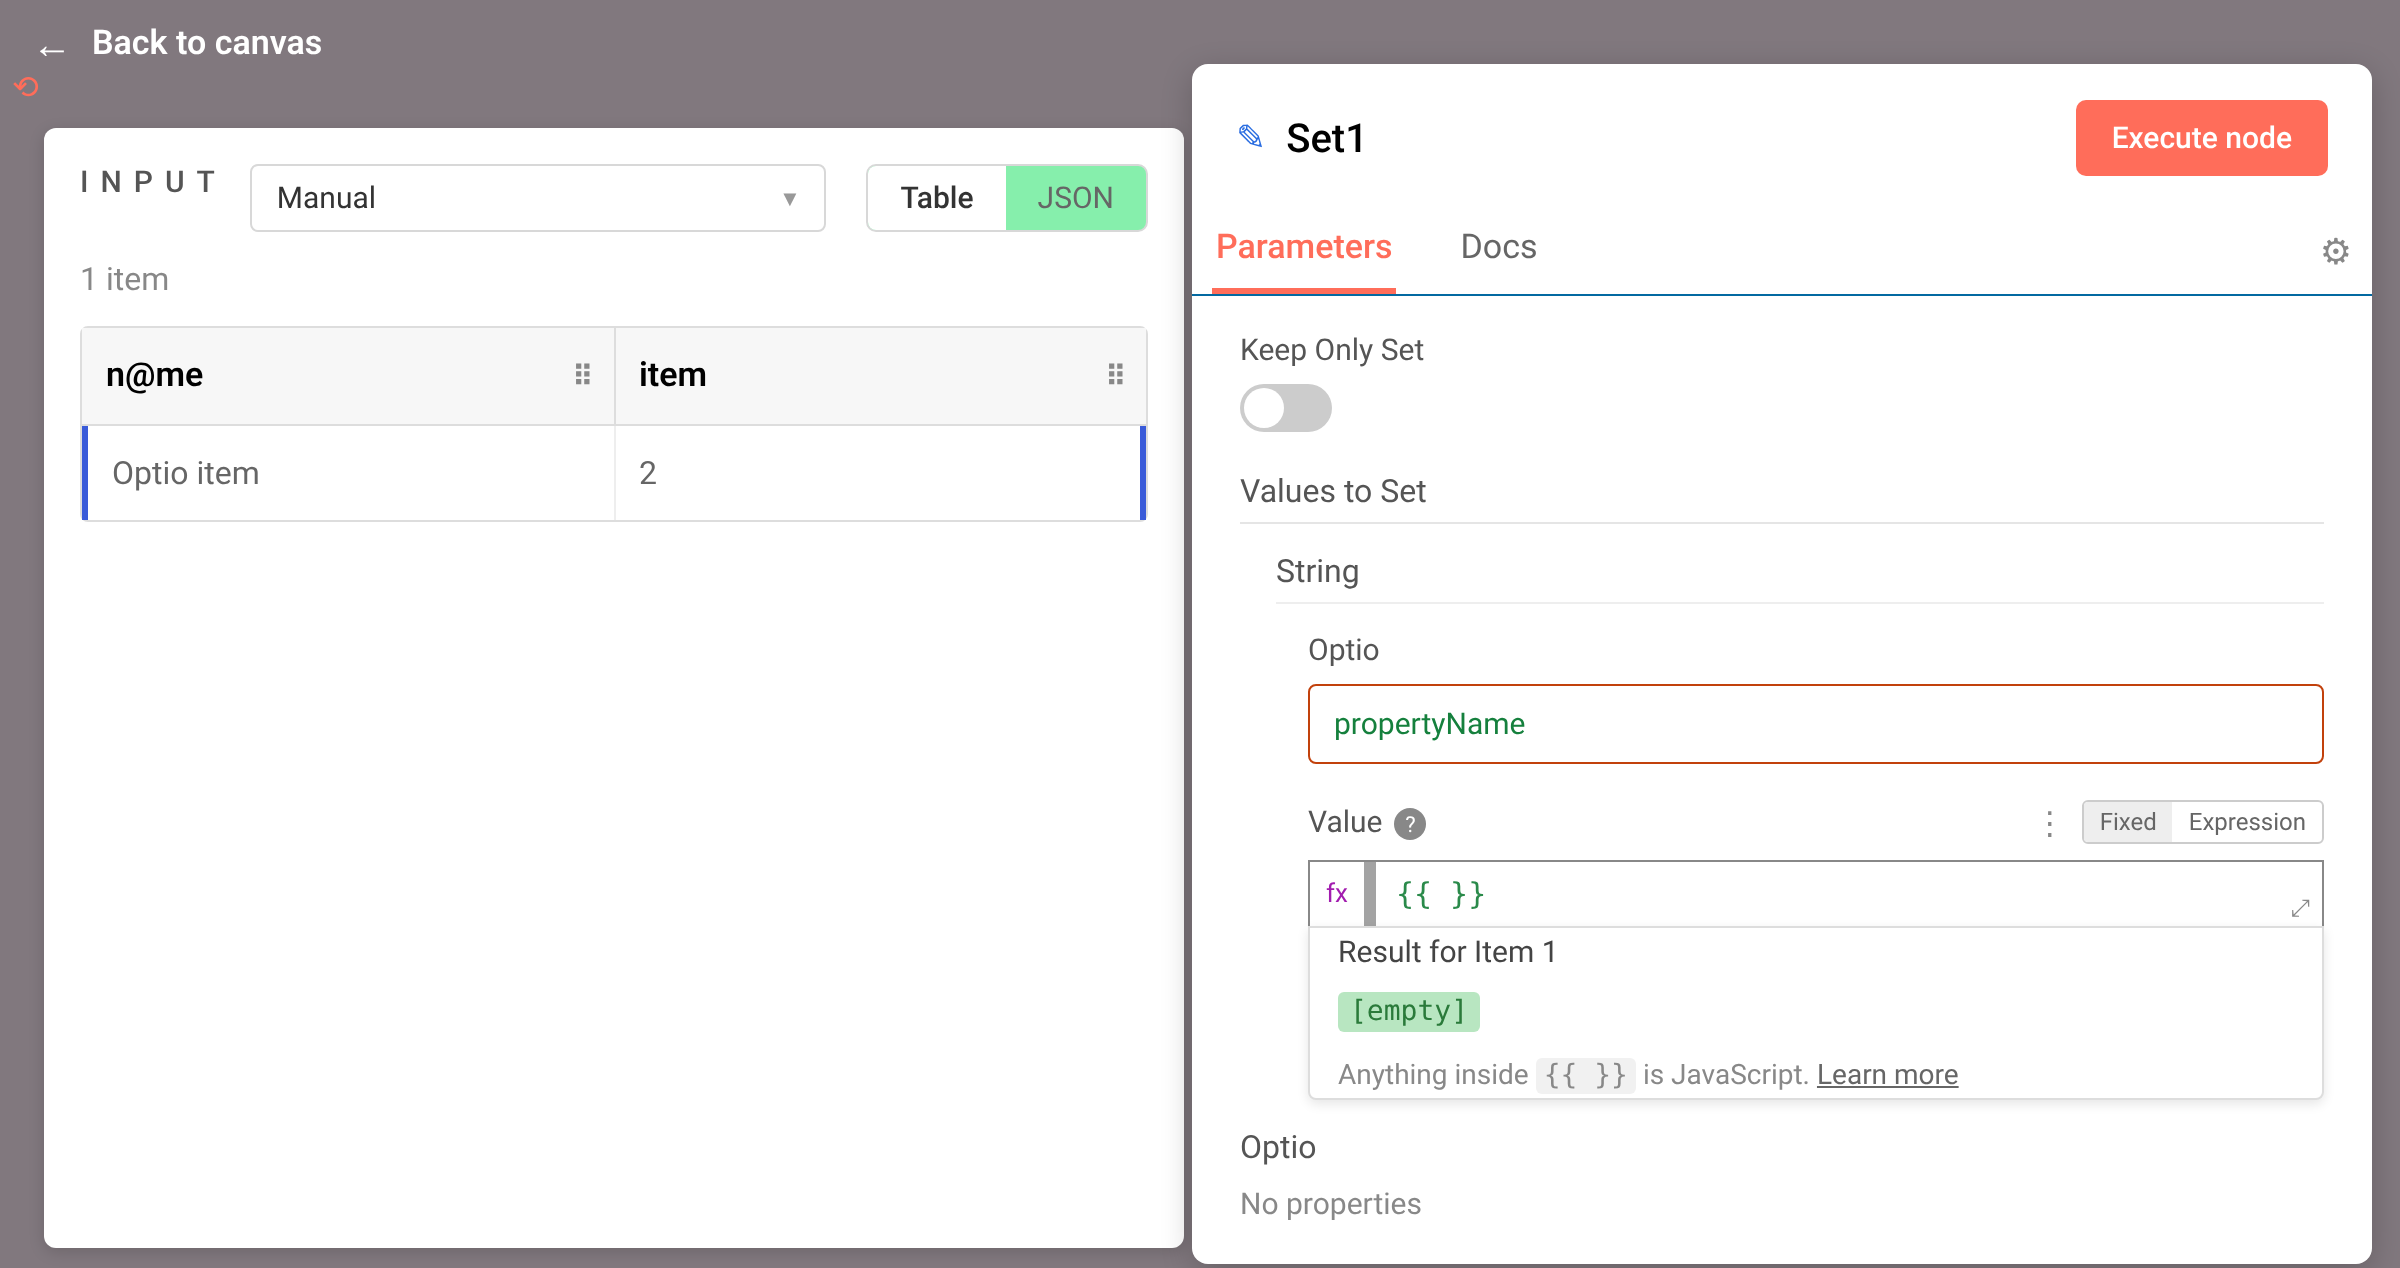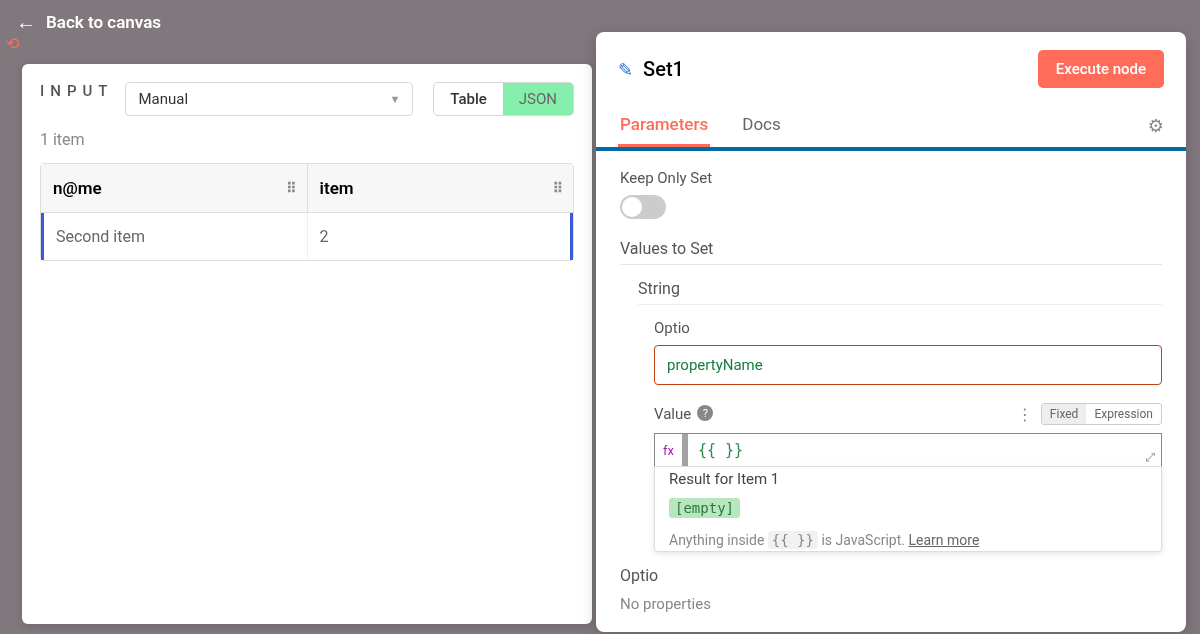--- a/index.html
+++ b/index.html
@@ -24,36 +24,36 @@
 .th:last-child{border-right:none}
 .drag-dots{color:#888;font-size:14px;letter-spacing:-2px}
 .trow{display:flex;border-left:3px solid #3a5bd9;border-right:3px solid #3a5bd9}
 .td{flex:1;padding:14px 12px;font-size:16px;color:#666;border-right:1px solid #eee}
 .td:last-child{border-right:none}
 .right-panel{position:absolute;right:14px;top:32px;width:590px;height:600px;background:#fff;border-radius:8px;box-shadow:0 4px 16px rgba(0,0,0,0.2);display:flex;flex-direction:column}
 .node-header{padding:18px 22px 0;display:flex;justify-content:space-between;align-items:center}
 .node-title{display:flex;align-items:center;gap:10px;font-size:20px;font-weight:500}
 .edit-icon{color:#2a6de1;font-size:18px}
 .execute-btn{background:#ff6d5a;color:#fff;border:none;padding:10px 18px;border-radius:5px;font-size:15px;font-weight:500;cursor:pointer}
-.tabs-row{display:flex;justify-content:space-between;align-items:center;padding:0 22px;margin-top:16px;border-bottom:4px solid #0369a1}
+.tabs-row{display:flex;justify-content:space-between;align-items:center;padding:0 10px;margin-top:16px;border-bottom:1px solid #0369a1}
 .tabs{display:flex;gap:30px}
 .tab{padding:10px 2px;font-size:17px;color:#666;cursor:pointer;border-bottom:3px solid transparent}
 .tab.active{color:#ff6d5a;border-bottom-color:#ff6d5a;font-weight:500}
 .gear{color:#888;font-size:18px;cursor:pointer}
 .panel-body{padding:18px 24px;overflow-y:auto;flex:1}
 .field-group{margin-bottom:20px}
 .field-label{font-size:15px;color:#555;margin-bottom:8px}
 .toggle-switch{width:46px;height:24px;background:#ccc;border-radius:12px;position:relative;cursor:pointer}
 .toggle-knob{width:20px;height:20px;background:#fff;border-radius:50%;position:absolute;top:2px;left:2px}
 .section-label{font-size:16px;color:#555;border-bottom:1px solid #e5e5e5;padding-bottom:6px;margin-bottom:14px}
 .sub-section{padding-left:18px}
 .sub-label{font-size:16px;color:#555;border-bottom:1px solid #eee;padding-bottom:6px;margin-bottom:14px}
 .name-input{width:100%;height:40px;border:1px solid #c2410c;border-radius:4px;padding:0 12px;font-size:15px;color:#15803d}
 .value-row{display:flex;justify-content:space-between;align-items:center;margin-bottom:8px}
-.value-label{display:flex;align-items:flex-start;gap:6px;font-size:15px;color:#555}
+.value-label{display:flex;align-items:flex-end;gap:6px;font-size:15px;color:#555}
 .help-icon{width:16px;height:16px;border-radius:50%;background:#888;color:#fff;font-size:11px;display:flex;align-items:center;justify-content:center}
 .value-controls{display:flex;align-items:center;gap:8px}
 .dots-v{color:#888;font-size:16px;cursor:pointer}
 .mode-toggle{display:flex;border:1px solid #ccc;border-radius:3px;overflow:hidden;font-size:12px}
 .mode-btn{padding:3px 8px;color:#666;cursor:pointer}
 .mode-btn.inactive{background:#eee}
 .expr-input{display:flex;border:1px solid #888;height:34px;align-items:center;position:relative}
 .fx{padding:0 8px;color:#a21caf;border-right:6px solid #a3a3a3;height:100%;display:flex;align-items:center;font-size:13px}
 .expr-text{padding:0 10px;font-family:monospace;font-size:15px;color:#2a8a4a}
 .expand-icon{position:absolute;right:6px;bottom:2px;color:#888;font-size:12px}
@@ -98,21 +98,21 @@
       <div class="th">
         <span>n@me</span>
         <span class="drag-dots">⠿</span>
       </div>
       <div class="th">
         <span>item</span>
         <span class="drag-dots">⠿</span>
       </div>
     </div>
     <div class="trow">
-      <div class="td">Second item</div>
+      <div class="td">Optio item</div>
       <div class="td">2</div>
     </div>
   </div>
 </div>
 
 <div class="right-panel">
   <div class="node-header">
     <div class="node-title">
       <span class="edit-icon">✎</span>
       <span>Set1</span>

